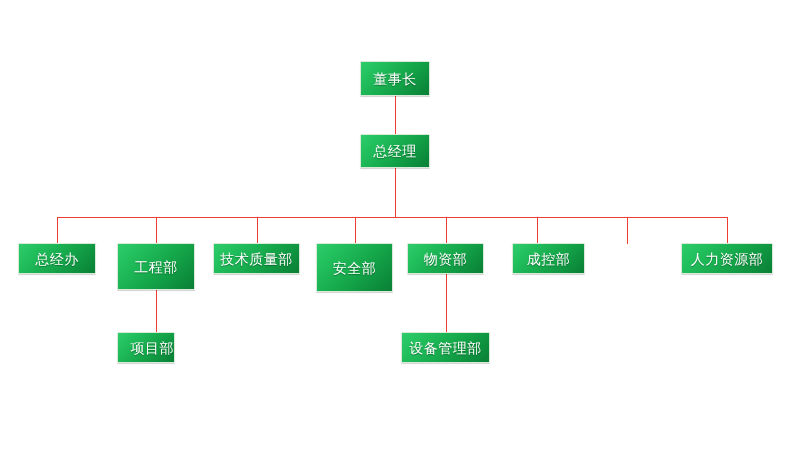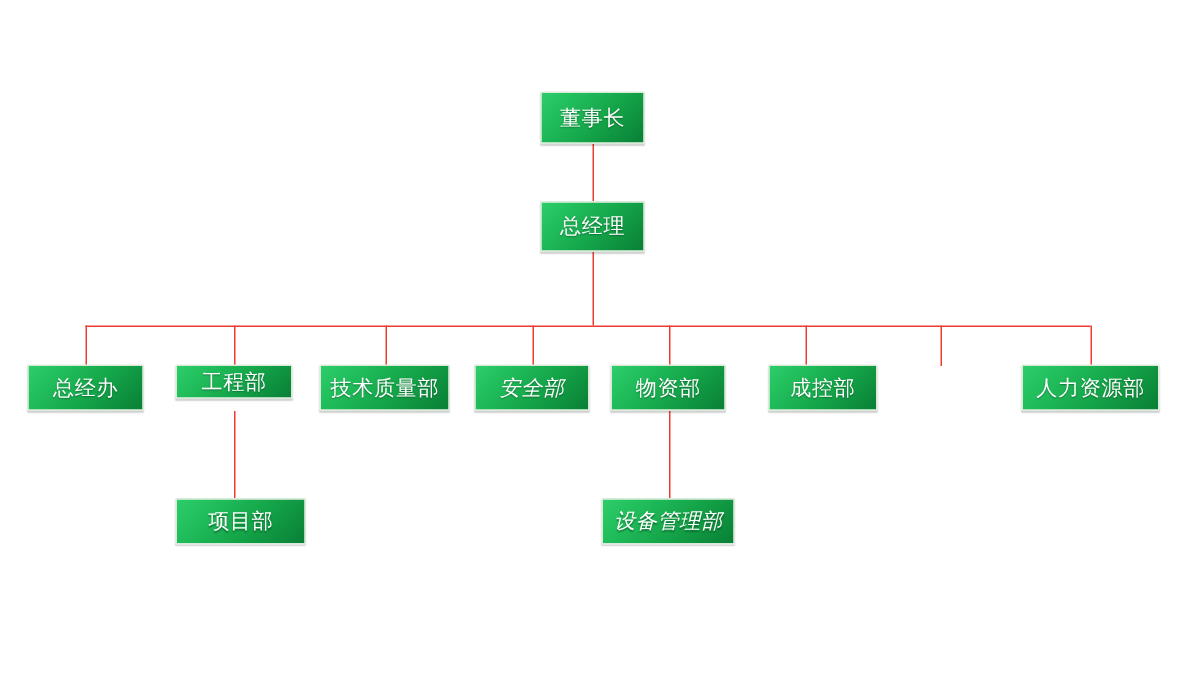--- a/index.html
+++ b/index.html
@@ -78,39 +78,39 @@
     <span class="node-label">董事长</span>
   </div>
 
   <div class="node" style="left:360px; top:134px; width:70px; height:34px;text-align:center;">
     <span class="node-label">总经理</span>
   </div>
 
   <div class="node" style="left:18px; top:243px; width:78px; height:31px;">
     <span class="node-label">总经办</span>
   </div>
-  <div class="node" style="left:117px; top:243px; width:78px; height:23px;">
+  <div class="node" style="left:117px; top:243px; width:78px; height:47px;">
     <span class="node-label">工程部</span>
   </div>
   <div class="node" style="left:213px; top:243px; width:87px; height:31px;">
     <span class="node-label">技术质量部</span>
   </div>
-  <div class="node" style="left:316px; top:243px; width:77px; height:31px;font-style:italic;">
+  <div class="node" style="left:316px; top:243px; width:77px; height:49px;">
     <span class="node-label">安全部</span>
   </div>
   <div class="node" style="left:407px; top:243px; width:77px; height:31px;">
     <span class="node-label">物资部</span>
   </div>
   <div class="node" style="left:512px; top:243px; width:73px; height:31px;">
     <span class="node-label">成控部</span>
   </div>
   <div class="node" style="left:681px; top:243px; width:92px; height:31px;">
     <span class="node-label">人力资源部</span>
   </div>
 
-  <div class="node" style="left:117px; top:332px; width:87px; height:31px;">
+  <div class="node" style="left:117px; top:332px; width:58px; height:31px;justify-content:flex-end;">
     <span class="node-label">项目部</span>
   </div>
-  <div class="node" style="left:401px; top:332px; width:89px; height:31px;font-style:italic;">
+  <div class="node" style="left:401px; top:332px; width:89px; height:31px;">
     <span class="node-label">设备管理部</span>
   </div>
 
 </div>
 
 </body></html>

